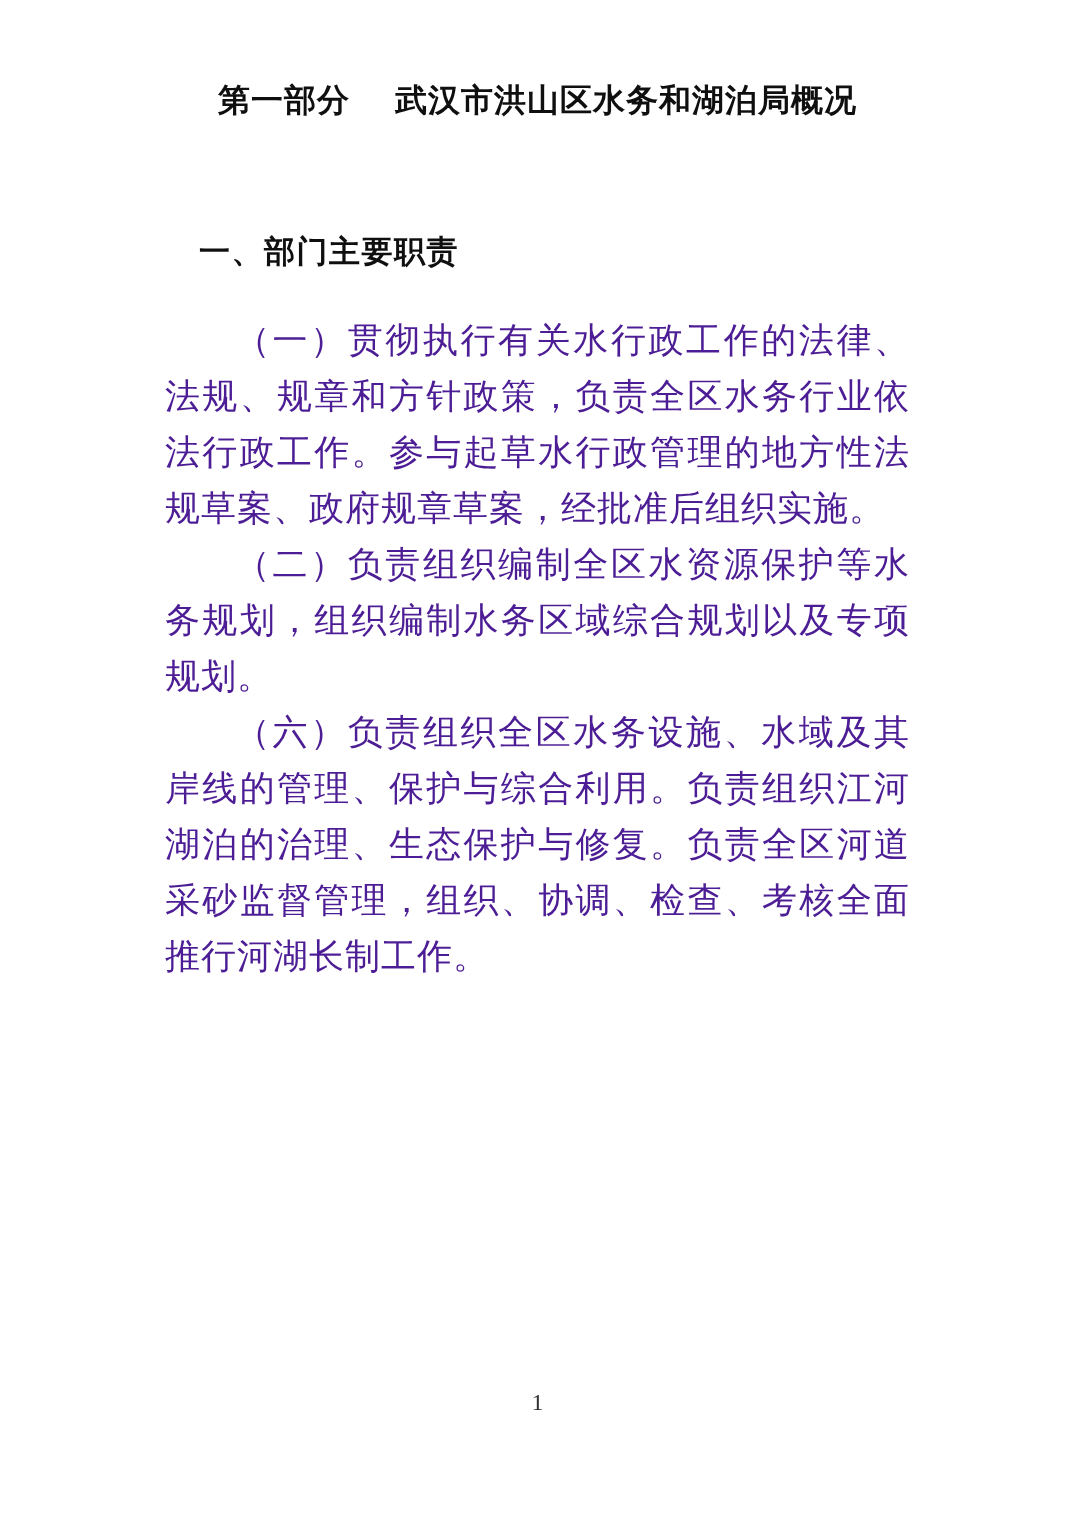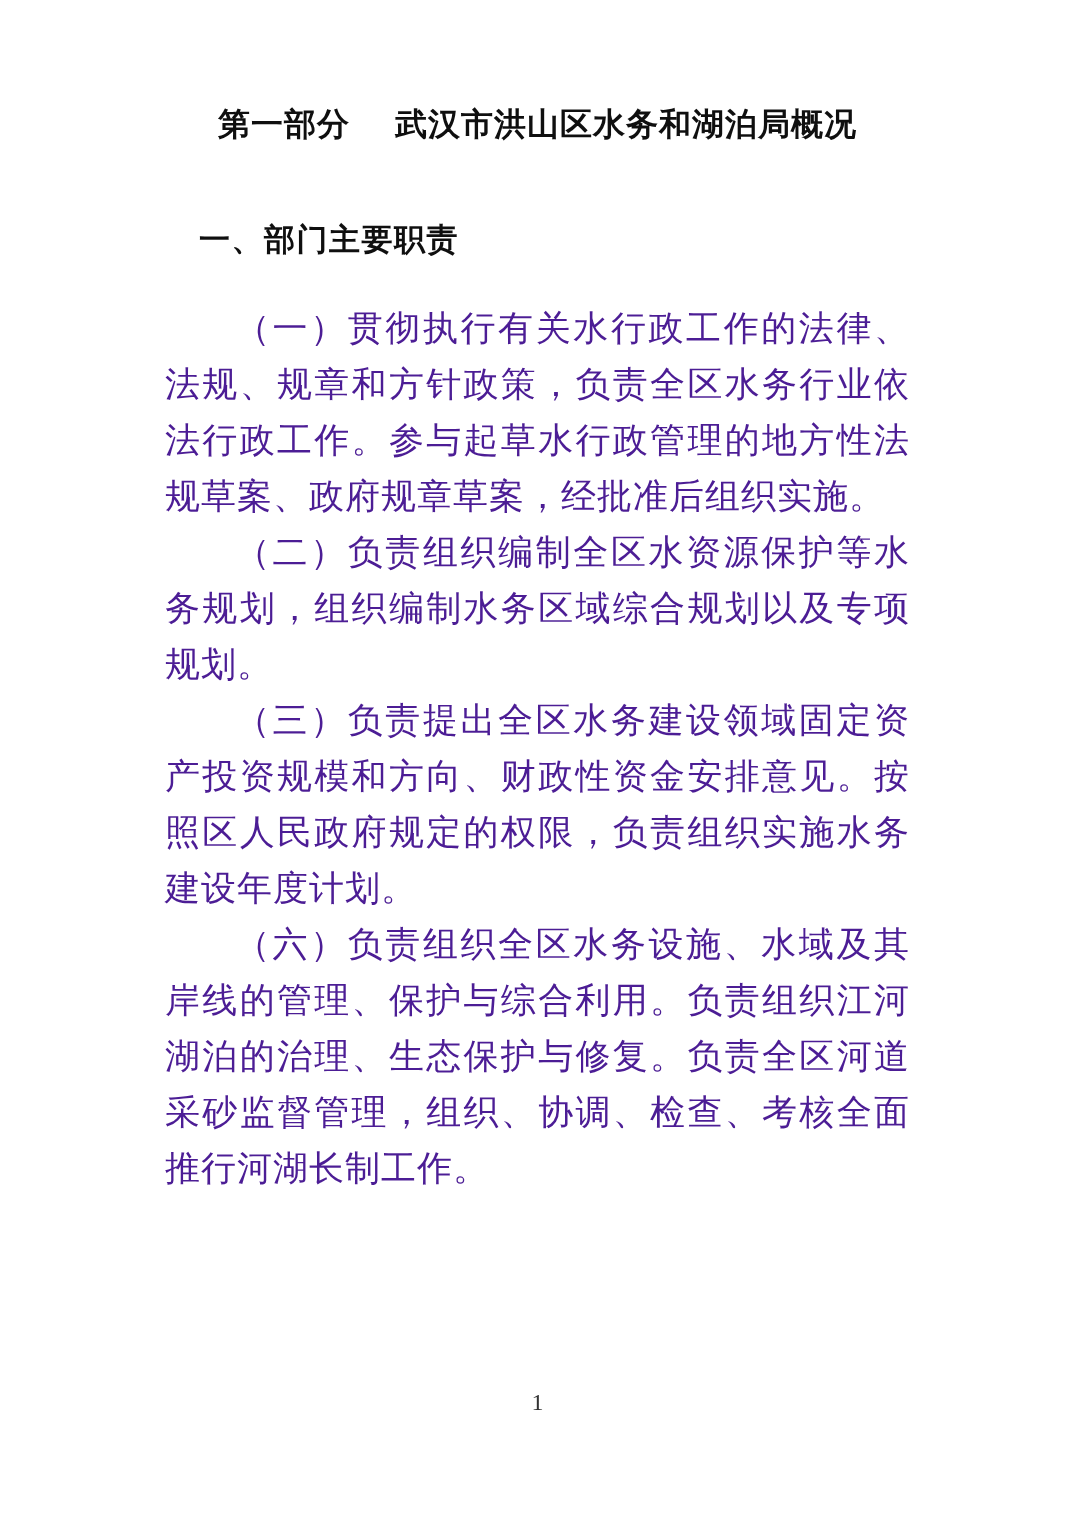--- a/index.html
+++ b/index.html
@@ -10,39 +10,39 @@
   .page {
     position: relative;
     width: 1075px;
     height: 1520px;
     margin: 0 auto;
     background: #ffffff;
     box-sizing: border-box;
     overflow: hidden;
   }
   .content {
-    padding: 104px 165px 0 165px;
+    padding: 80px 165px 0 165px;
   }
   .doc-title {
     margin: 0;
     text-align: center;
     font-family: "Liberation Sans", sans-serif;
     font-weight: bold;
     font-size: 32px;
     line-height: 40px;
     letter-spacing: 1px;
     color: #0f0f0f;
     white-space: nowrap;
   }
   .doc-title .title-gap {
     display: inline-block;
     width: 1.4em;
   }
   .section-heading {
-    margin: 76px 0 0 34px;
+    margin: 112px 0 0 34px;
     font-family: "Liberation Sans", sans-serif;
     font-weight: bold;
     font-size: 31px;
     line-height: 40px;
     letter-spacing: 1.5px;
     color: #0f0f0f;
   }
   .body-text {
     margin-top: 40px;
   }
@@ -76,20 +76,19 @@
 <div class="page">
   <div class="content">
 
     <h1 class="doc-title"><span>第一部分</span><span class="title-gap"></span><span>武汉市洪山区水务和湖泊局概况</span></h1>
 
     <h2 class="section-heading">一、部门主要职责</h2>
 
     <div class="body-text">
       <p>（一）贯彻执行有关水行政工作的法律、法规、规章和方针政策，负责全区水务行业依法行政工作。参与起草水行政管理的地方性法规草案、政府规章草案，经批准后组织实施。</p>
       <p>（二）负责组织编制全区水资源保护等水务规划，组织编制水务区域综合规划以及专项规划。</p>
-      <p>（三）负责提出全区水务建设领域固定资产投资规模和方向、财政性资金安排意见。按照区人民政府规定的权限，负责组织实施水务建设年度计划。</p>
       <p>（六）负责组织全区水务设施、水域及其岸线的管理、保护与综合利用。负责组织江河湖泊的治理、生态保护与修复。负责全区河道采砂监督管理，组织、协调、检查、考核全面推行河湖长制工作。</p>
     </div>
 
   </div>
 
   <div class="page-number">1</div>
 </div>
 
 </body></html>

